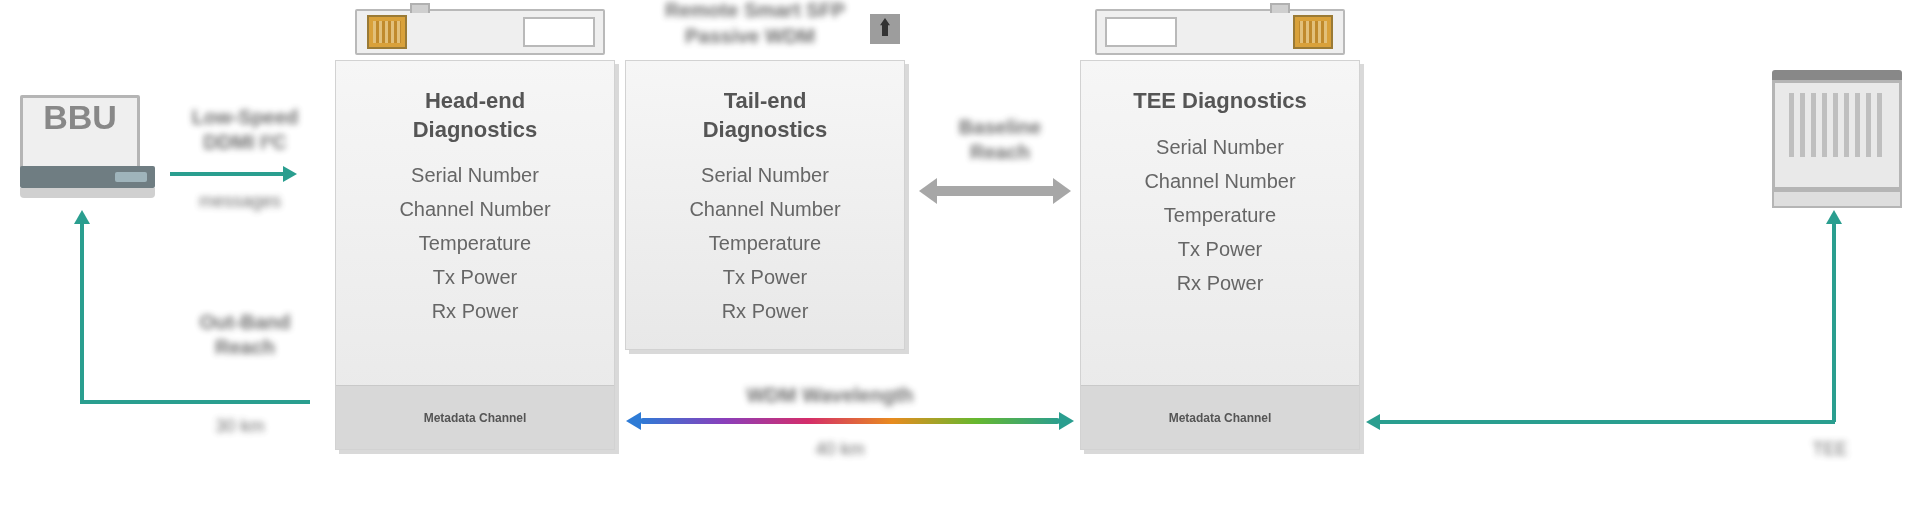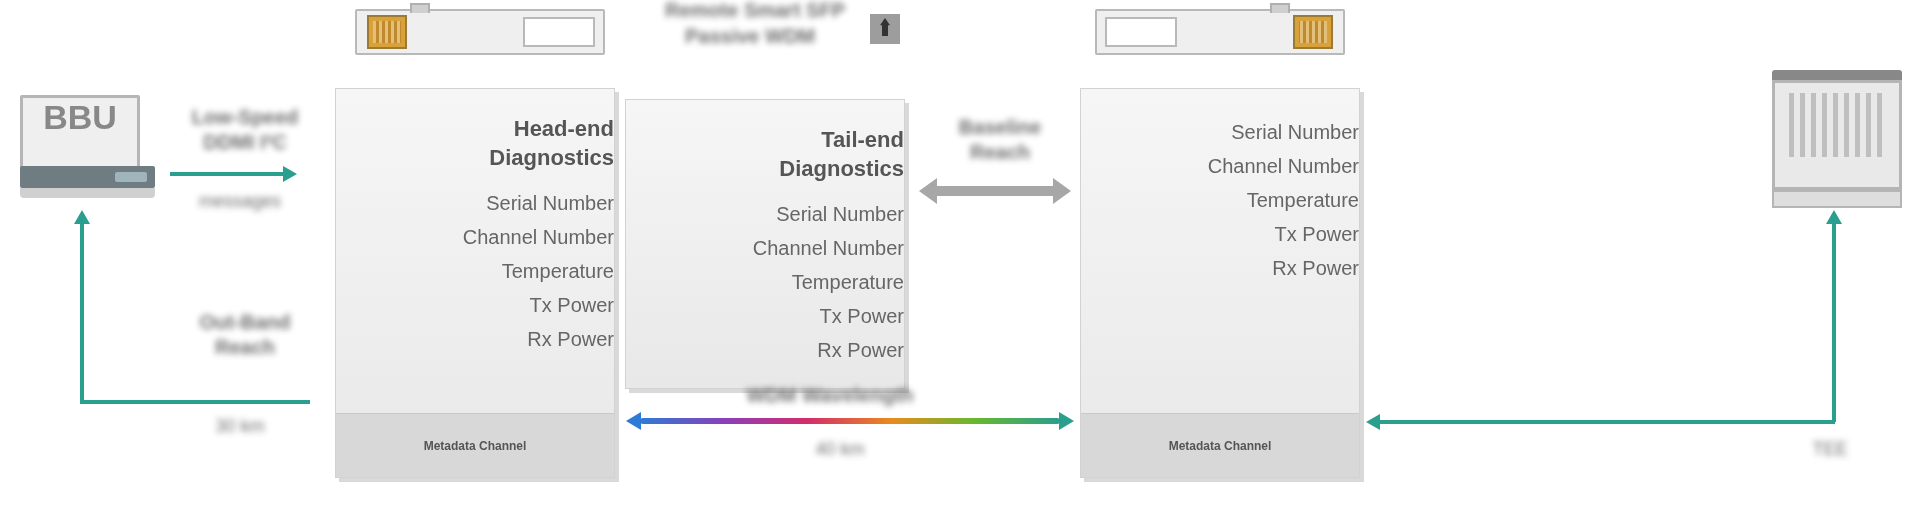--- a/index.html
+++ b/index.html
@@ -25,23 +25,22 @@
   .bbu-slab::after{content:"";position:absolute;right:8px;top:6px;width:32px;height:10px;background:#9fb4bb;border-radius:2px;}
   .bbu-shadow { width:135px;height:10px;background:#d0d0d0;border-radius:0 0 4px 4px; }
 
   
   .panel {
     position: absolute;
     width: 280px;
     background: linear-gradient(#f6f6f6,#e8e8e8);
     border: 1px solid #d2d2d2;
     box-shadow: 4px 4px 0 rgba(0,0,0,0.15);
-    text-align: right;
+    text-align: center;
     padding-top: 26px;
-    margin-top: 28px;
   }
   .panel.tall { height: 390px; }
   .panel.mid  { height: 290px; }
   .panel h3 {
     font-size: 22px; font-weight: 700; color:#555; line-height:1.3;
     margin-bottom: 14px;
   }
   .panel .item { font-size: 20px; color:#666; line-height: 1.7; }
   .panel .footer {
     position:absolute; bottom:0; left:0; right:0; height:64px;
@@ -158,21 +157,21 @@
   <div class="item">Rx Power</div>
   <div class="footer">Metadata Channel</div>
 </div>
 
 <div class="lbl blur" style="left:625px; top:-2px; width:260px;">Remote Smart SFP</div>
 <div class="lbl blur" style="left:660px; top:24px; width:180px;">Passive WDM</div>
 <div style="position:absolute; left:870px; top:14px; width:30px; height:30px; background:#9d9d9d;">
   <div style="position:absolute;left:10px;top:4px;width:10px;height:18px;background:#333;clip-path:polygon(50% 0,100% 40%,80% 40%,80% 100%,20% 100%,20% 40%,0 40%);"></div>
 </div>
 
-<div class="panel mid" style="left:625px; top:71px;">
+<div class="panel mid" style="left:625px; top:60px;">
   <h3>
     <span>Tail-end</span><br>
     <span>Diagnostics</span>
   </h3>
   <div class="item">Serial Number</div>
   <div class="item">Channel Number</div>
   <div class="item">Temperature</div>
   <div class="item">Tx Power</div>
   <div class="item">Rx Power</div>
 </div>
@@ -187,20 +186,23 @@
 <div class="wdm-bar" style="left:640px; top:418px; width:420px;"></div>
 <div class="lbl small blur" style="left:790px; top:438px; width:100px;">40 km</div>
 
 <div class="sfp flip" style="left:1095px; top:3px;">
   <div class="cage"></div>
     <div class="gold"></div>
     <div class="tab"></div>
     <div class="port"></div>
 </div>
 <div class="panel tall" style="left:1080px; top:60px;">
+  <h3>
+    <span>TEE Diagnostics</span>
+  </h3>
   <div class="item">Serial Number</div>
   <div class="item">Channel Number</div>
   <div class="item">Temperature</div>
   <div class="item">Tx Power</div>
   <div class="item">Rx Power</div>
   <div class="footer">Metadata Channel</div>
 </div>
 
 <div class="radio">
   <div class="lid"></div>

